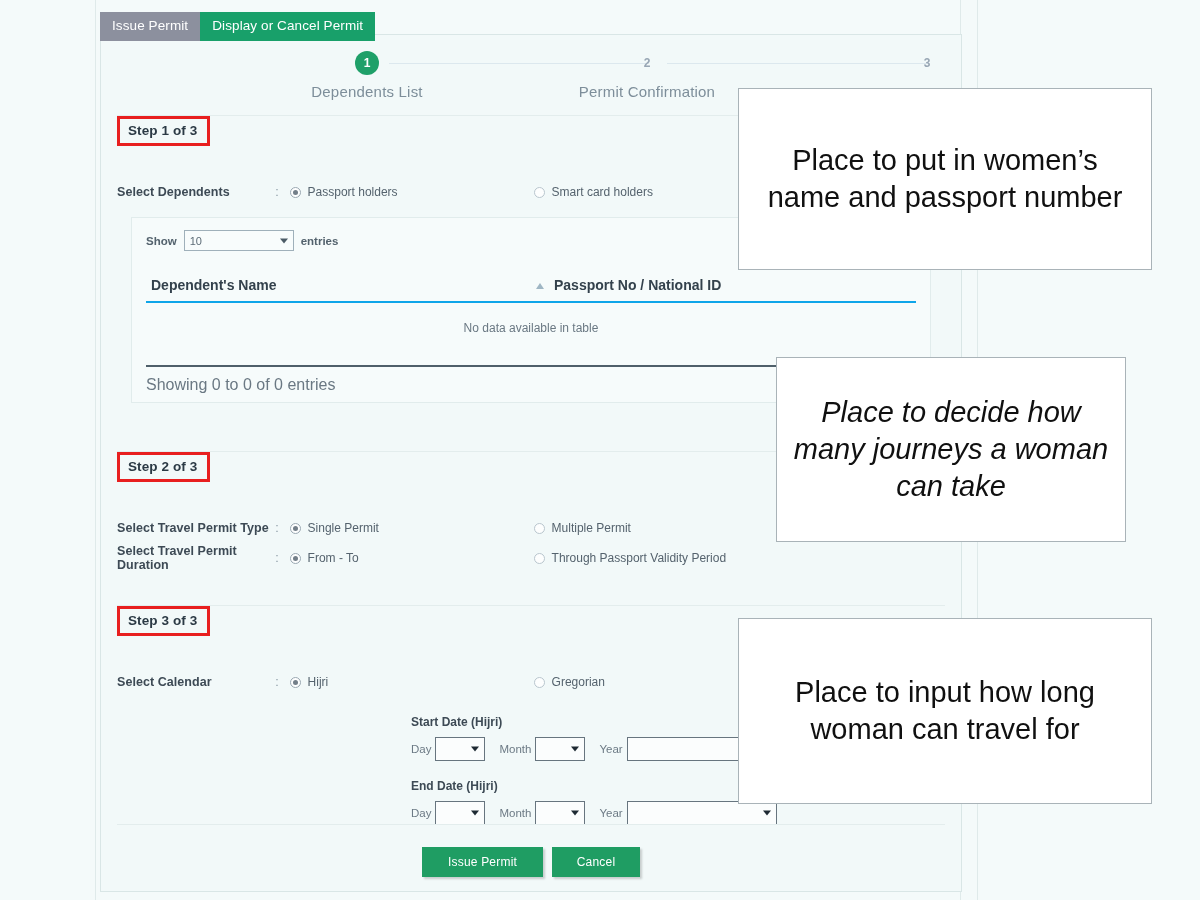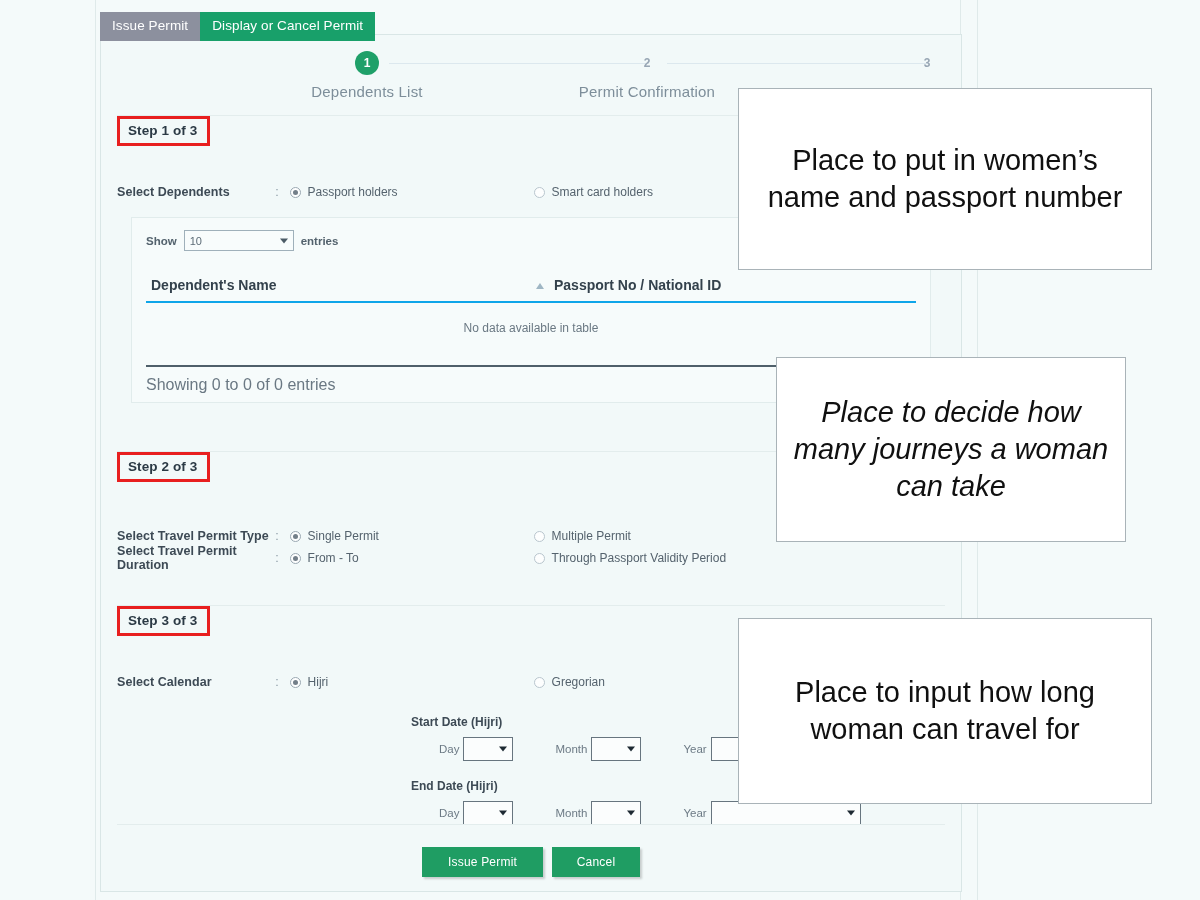--- a/index.html
+++ b/index.html
@@ -171,21 +171,21 @@
     padding-top: 9px;
     font-size: 16px; color: #6a7883;
   }
   .dt-pager { display: flex; gap: 22px; padding-right: 4px; }
   .dt-pager span { color: #8795a0; }
 
   
   .date-block { margin: 18px 0 0 310px; }
   .date-title { font-size: 12px; font-weight: bold; color: #3d4a55; margin-bottom: 8px; }
   .date-fields { display: flex; align-items: center; gap: 0px; }
-  .date-lab { font-size: 11.5px; color: #6c7a85; margin-right: 4px; margin-left: 28px; }
+  .date-lab { font-size: 11.5px; color: #6c7a85; margin-right: 4px; }
   .sel {
     position: relative;
     height: 24px; background: #fbfdfd; border: 1px solid #67757f;
     margin-right: 14px;
   }
   .sel .caret {
     position: absolute; right: 5px; top: 50%;
     transform: translateY(-50%);
     border-left: 4px solid transparent; border-right: 4px solid transparent;
     border-top: 5px solid #1e2a33;
@@ -313,21 +313,21 @@
       </div>
     </div>
   </div>
 
   <div class="section-head" style="margin-top:48px;">
     <div class="step-tag-wrap">
       <div class="step-tag">Step 2 of 3</div>
     </div>
   </div>
 
-  <div class="form-row" style="margin-top:22px;align-items:flex-end;">
+  <div class="form-row" style="margin-top:22px;">
     <div class="form-label">Select Travel Permit Type</div>
     <div class="colon">:</div>
     <div class="radio-group">
       <label class="radio-opt first">
         <span class="radio checked"></span>
         <span class="radio-text">Single Permit</span>
       </label>
       <label class="radio-opt">
         <span class="radio"></span>
         <span class="radio-text">Multiple Permit</span>

